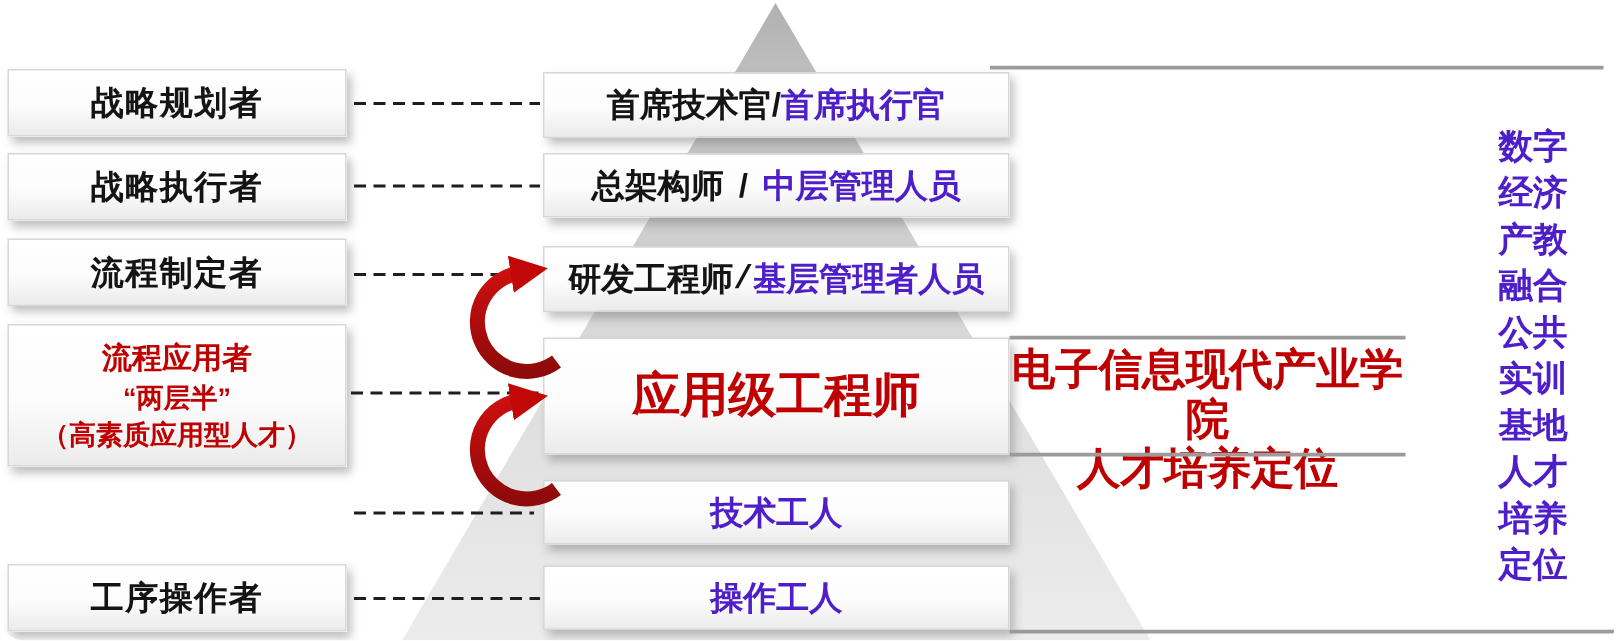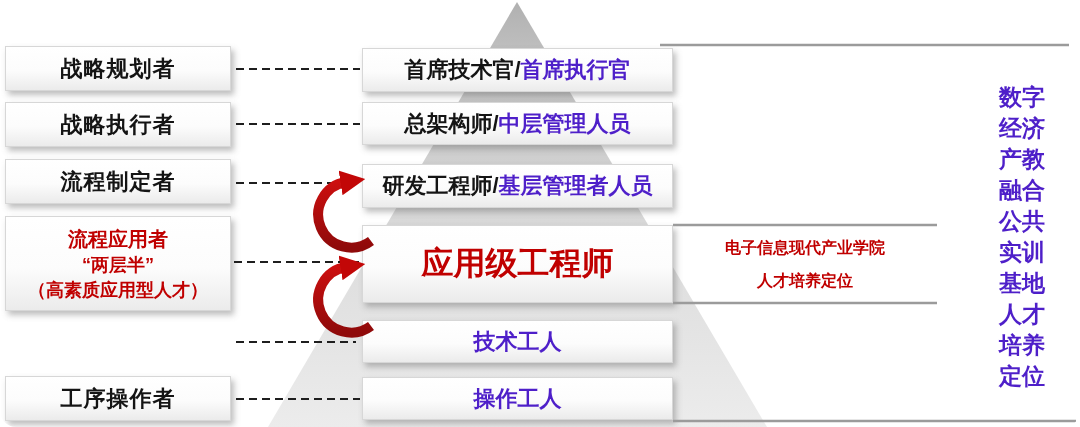--- a/index.html
+++ b/index.html
@@ -32,21 +32,21 @@
   .left-col{left:5px;width:226px;font-size:22px;letter-spacing:1px;}
   .mid-col{left:362px;width:311px;font-size:22px;}
   .red{color:#c00000;}
   .purple{color:#4e1fc9;}
   .multi{flex-direction:column;letter-spacing:0;}
   .multi .l1{font-size:20px;line-height:28px;}
   .multi .l2,.multi .l3{font-size:18px;line-height:25px;}
   .overlay{position:absolute;left:0;top:0;width:1080px;height:427px;pointer-events:none;}
   .callout{
     position:absolute;left:673px;top:231px;width:264px;
-    text-align:center;color:#c00000;font-size:16px;line-height:33px;
+    text-align:center;color:#c00000;font-size:29px;line-height:33px;
   }
   .banner{
     position:absolute;left:967px;top:84px;width:110px;
     text-align:center;color:#4e1fc9;font-size:23px;line-height:31px;font-family:Liberation Mono, monospace;
   }
 </style>
 </head>
 <body>
 
 <div id="stage">
@@ -69,26 +69,26 @@
   </div>
   <div class="bar left-col" style="top:376px;height:45px;">
     <span>工序操作者</span>
   </div>
 
   <div class="bar mid-col" style="top:48px;height:44px;">
     <span>首席技术官</span>
       <span>/</span>
       <span class="purple">首席执行官</span>
   </div>
-  <div class="bar mid-col" style="top:102px;height:43px;">
+  <div class="bar mid-col" style="top:102px;height:43px;gap:10px;">
     <span>总架构师</span>
       <span>/</span>
       <span class="purple">中层管理人员</span>
   </div>
-  <div class="bar mid-col" style="top:164px;height:44px;">
+  <div class="bar mid-col" style="top:164px;height:44px;font-family:Liberation Mono, monospace;">
     <span>研发工程师</span>
       <span>/</span>
       <span class="purple">基层管理者人员</span>
   </div>
   <div class="bar mid-col red" style="top:225px;height:78px;font-size:32px;justify-content:center;">
     <span>应用级工程师</span>
   </div>
   <div class="bar mid-col purple" style="top:320px;height:43px;">
     <span>技术工人</span>
   </div>

